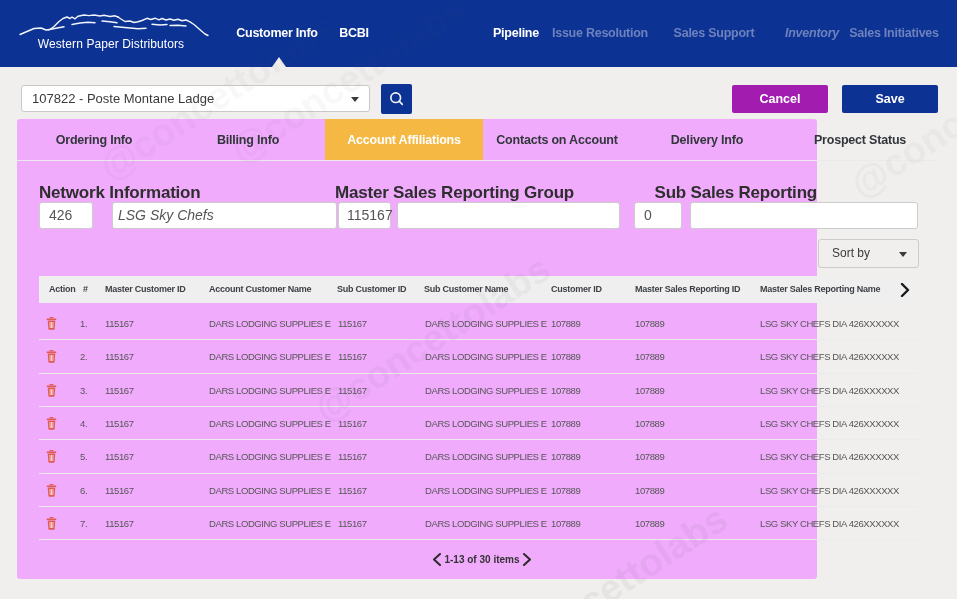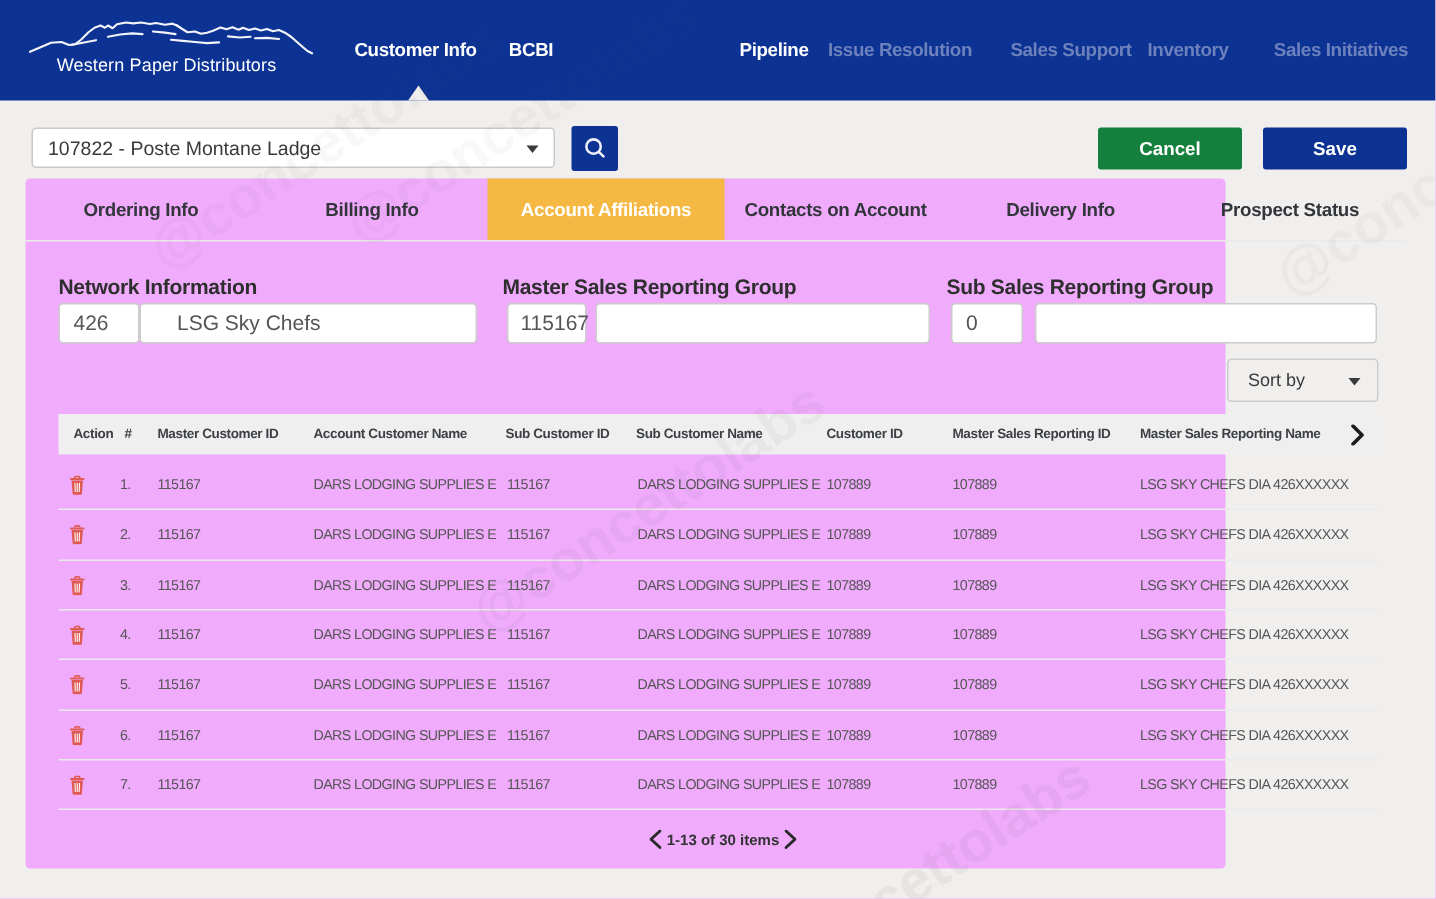--- a/index.html
+++ b/index.html
@@ -16,33 +16,33 @@
 
   
   .select1 { position:absolute; left:21px; top:85px; width:349px; height:27px; background:#fff;
              border:1px solid #c9c9c9; border-radius:3px; font-size:13px; color:#3a3a3a;
              line-height:25px; padding-left:10px; }
   .caret { position:absolute; width:0; height:0; border-left:4px solid transparent;
            border-right:4px solid transparent; border-top:5px solid #3a3a3a; }
   .searchbtn { position:absolute; left:381px; top:84px; width:31px; height:30px; background:#0c3293; border-radius:2px; }
   .btn { position:absolute; top:85px; height:28px; width:96px; border-radius:2px; color:#fff;
          font-size:12.5px; font-weight:bold; text-align:center; line-height:28px; }
-  .cancel { left:732px; background:#15803d; }
+  .cancel { left:732px; background:#a21caf; }
   .save { left:842px; background:#0c3293; }
 
   
   .card { position:absolute; left:17px; top:119px; width:800px; height:460px; background:#f0abfc; border-radius:3px; }
 
   
   .tabs { position:absolute; left:0; top:0; width:920px; height:42px; border-bottom:1px solid #eaeaea; display:flex; }
   .tab { width:154px; text-align:center; line-height:42px; font-size:12.5px; letter-spacing:-0.2px; font-weight:bold; color:#32363b; }
   .tab.active { background:#f4b843; color:#fff; }
 
   
-  .label { position:absolute; font-size:14px; letter-spacing:-0.2px; font-weight:bold; color:#2e2e2e; top:64px; }
+  .label { position:absolute; font-size:17px; letter-spacing:-0.2px; font-weight:bold; color:#2e2e2e; top:64px; }
   .input { position:absolute; top:83px; height:27px; background:#fff; border:1px solid #ccc; border-radius:3px;
            font-size:14px; color:#555; line-height:25px; }
 
   .sortby { position:absolute; left:801px; top:120px; width:101px; height:29px; border:1px solid #ccc; border-radius:3px;
             font-size:12px; color:#3a3a3a; line-height:27px; padding-left:13px; }
 
   
   .thead { position:absolute; left:22px; top:157px; width:879px; height:27px; background:#efefef; }
   .th { position:absolute; top:0; height:27px; line-height:27px; font-size:9px; letter-spacing:-0.25px; font-weight:bold; color:#3d4045; white-space:nowrap; }
   .row { position:absolute; left:22px; width:879px; height:33.4px; border-bottom:1px solid #ebebeb; }
@@ -73,21 +73,21 @@
       <path d="M138 16.3 L146 17 L153 16.5"></path>
       <path d="M156 17.5 L164 17.2 L172 18"></path>
     </g>
     <text x="97" y="39.5" fill="#ffffff" font-size="12" letter-spacing="0.1" font-family="Liberation Sans, sans-serif" text-anchor="middle">Western Paper Distributors</text>
   </svg>
   <div class="nav" style="left:277px;">Customer Info</div>
   <div class="nav" style="left:354px;">BCBI</div>
   <div class="nav" style="left:516px;">Pipeline</div>
   <div class="nav dim" style="left:600px;">Issue Resolution</div>
   <div class="nav dim" style="left:714px;">Sales Support</div>
-  <div class="nav dim" style="left:792px;">Inventory</div>
+  <div class="nav dim" style="left:812px;font-style:italic;">Inventory</div>
   <div class="nav dim" style="left:894px;">Sales Initiatives</div>
 </div>
 <div class="notch"></div>
 
 <div class="select1">107822 - Poste Montane Ladge
   <div class="caret" style="right:10px; top:11px;"></div>
 </div>
 <div class="searchbtn">
   <svg width="31" height="30" viewBox="0 0 31 30">
     <circle cx="14.7" cy="13.7" r="4.8" fill="none" stroke="#fff" stroke-width="1.7" opacity="0.93"></circle>
@@ -105,21 +105,21 @@
     <div class="tab" style="width:148px;">Contacts on Account</div>
     <div class="tab" style="width:152px;">Delivery Info</div>
     <div class="tab" style="width:154px;">Prospect Status</div>
   </div>
 
   <div class="label" style="left:22px;">Network Information</div>
   <div class="label" style="left:318px;">Master Sales Reporting Group</div>
   <div class="label" style="left:614px;text-align:right;">Sub Sales Reporting Group</div>
 
   <div class="input" style="left:22px; width:54px; padding-left:9px;">426</div>
-  <div class="input" style="left:76px; width:225px; padding-left:24px;">LSG Sky Chefs</div>
+  <div class="input" style="left:95px; width:225px; padding-left:5px;font-style:italic;">LSG Sky Chefs</div>
   <div class="input" style="left:321px; width:53px; padding-left:8px;">115167</div>
   <div class="input" style="left:380px; width:223px;"></div>
   <div class="input" style="left:617px; width:48px; padding-left:9px;">0</div>
   <div class="input" style="left:673px; width:228px;"></div>
 
   <div class="sortby">Sort by
     <div class="caret" style="right:11px; top:12px;"></div>
   </div>
 
   <div class="thead">

